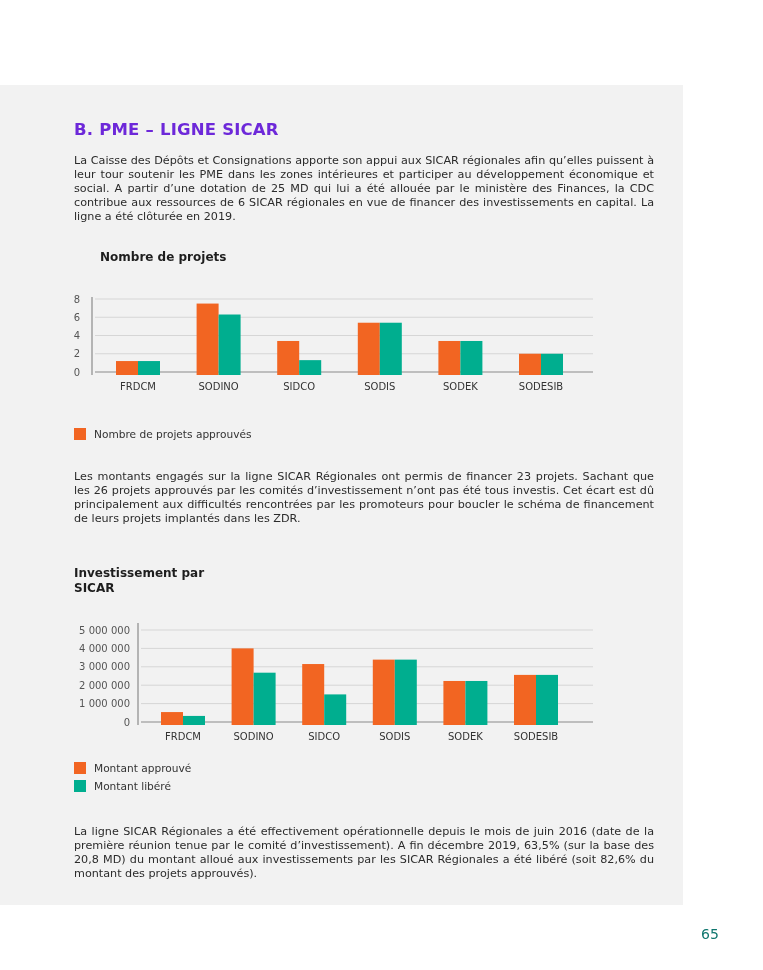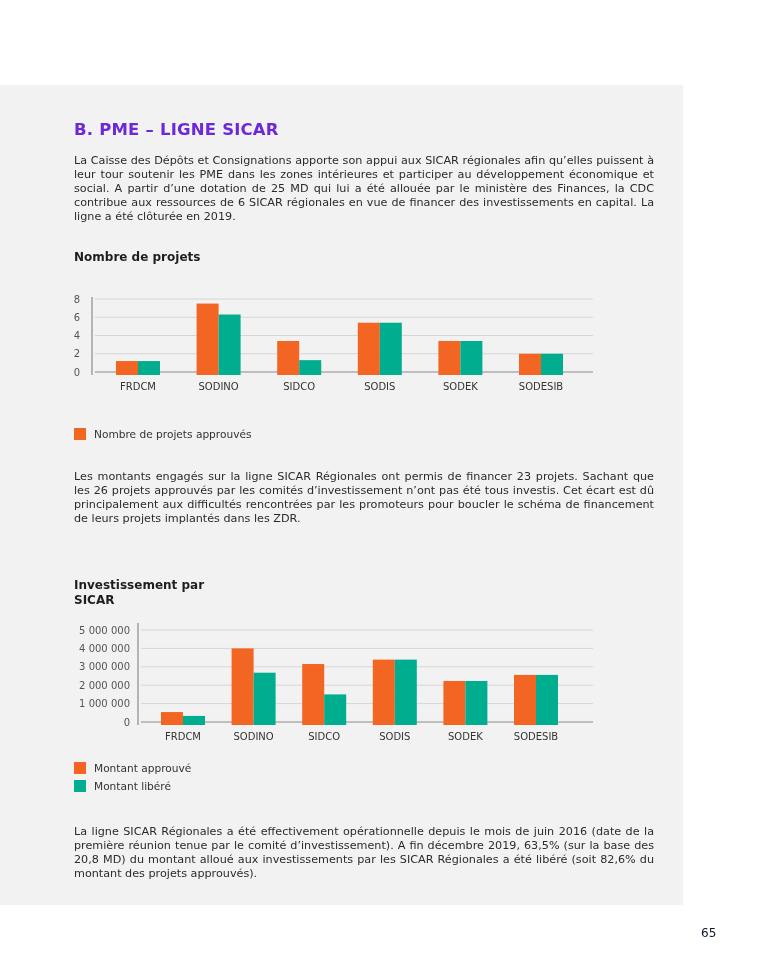--- a/index.html
+++ b/index.html
@@ -5,29 +5,29 @@
   html, body { margin: 0; padding: 0; }
   body { width: 763px; height: 970px; background: #ffffff; position: relative; overflow: hidden;
          font-family: "DejaVu Sans", sans-serif; color: #2b2b2b; }
   .panel { position: absolute; left: 0; top: 85px; width: 683px; height: 820px; background: #f2f2f2; }
   .h1 { position: absolute; left: 74px; top: 120px; font-size: 16.5px; font-weight: bold; color: #6d28d9; letter-spacing: 0.2px; }
   .para { position: absolute; left: 74px; width: 580px; font-size: 11.2px; line-height: 14px; color: #2b2b2b; text-align: justify; }
   .p1 { top: 154px; }
   .p2 { top: 470px; }
   .p3 { top: 825px; }
   .chart-title { position: absolute; left: 74px; font-size: 12px; font-weight: bold; color: #1e1e1e; line-height: 15px; }
-  .ct1 { top: 250px; }
-  .ct2 { top: 566px; width: 140px; margin-top: 12px; }
+  .ct1 { top: 250px; margin-left: 26px; }
+  .ct2 { top: 566px; width: 140px; }
   svg.chart { position: absolute; left: 0; overflow: visible; }
   .legend { position: absolute; left: 74px; font-size: 10.6px; color: #333; }
   .legend .row { display: flex; align-items: center; height: 18px; }
   .legend .sw { width: 12px; height: 12px; margin-right: 8px; }
   .lg1 { top: 409px; margin-top: 16px; }
   .lg2 { top: 759px; }
-  .page-num { position: absolute; left: 701px; top: 926px; font-size: 12px; color: #0f172a; }
+  .page-num { position: absolute; left: 701px; top: 926px; font-size: 14px; color: #0f766e; }
   .tick { font-family: "DejaVu Sans", sans-serif; font-size: 10px; fill: #555; }
   .cat { font-family: "DejaVu Sans", sans-serif; font-size: 10px; fill: #333; }
 </style>
 </head>
 <body>
 
 <div class="panel"></div>
 
 <div class="h1">B. PME – LIGNE SICAR</div>
 <div class="para p1">La Caisse des Dépôts et Consignations apporte son appui aux SICAR régionales afin qu’elles puissent à leur tour soutenir les PME dans les zones intérieures et participer au développement économique et social. A partir d’une dotation de 25 MD qui lui a été allouée par le ministère des Finances, la CDC contribue aux ressources de 6 SICAR régionales en vue de financer des investissements en capital. La ligne a été clôturée en 2019.</div>

